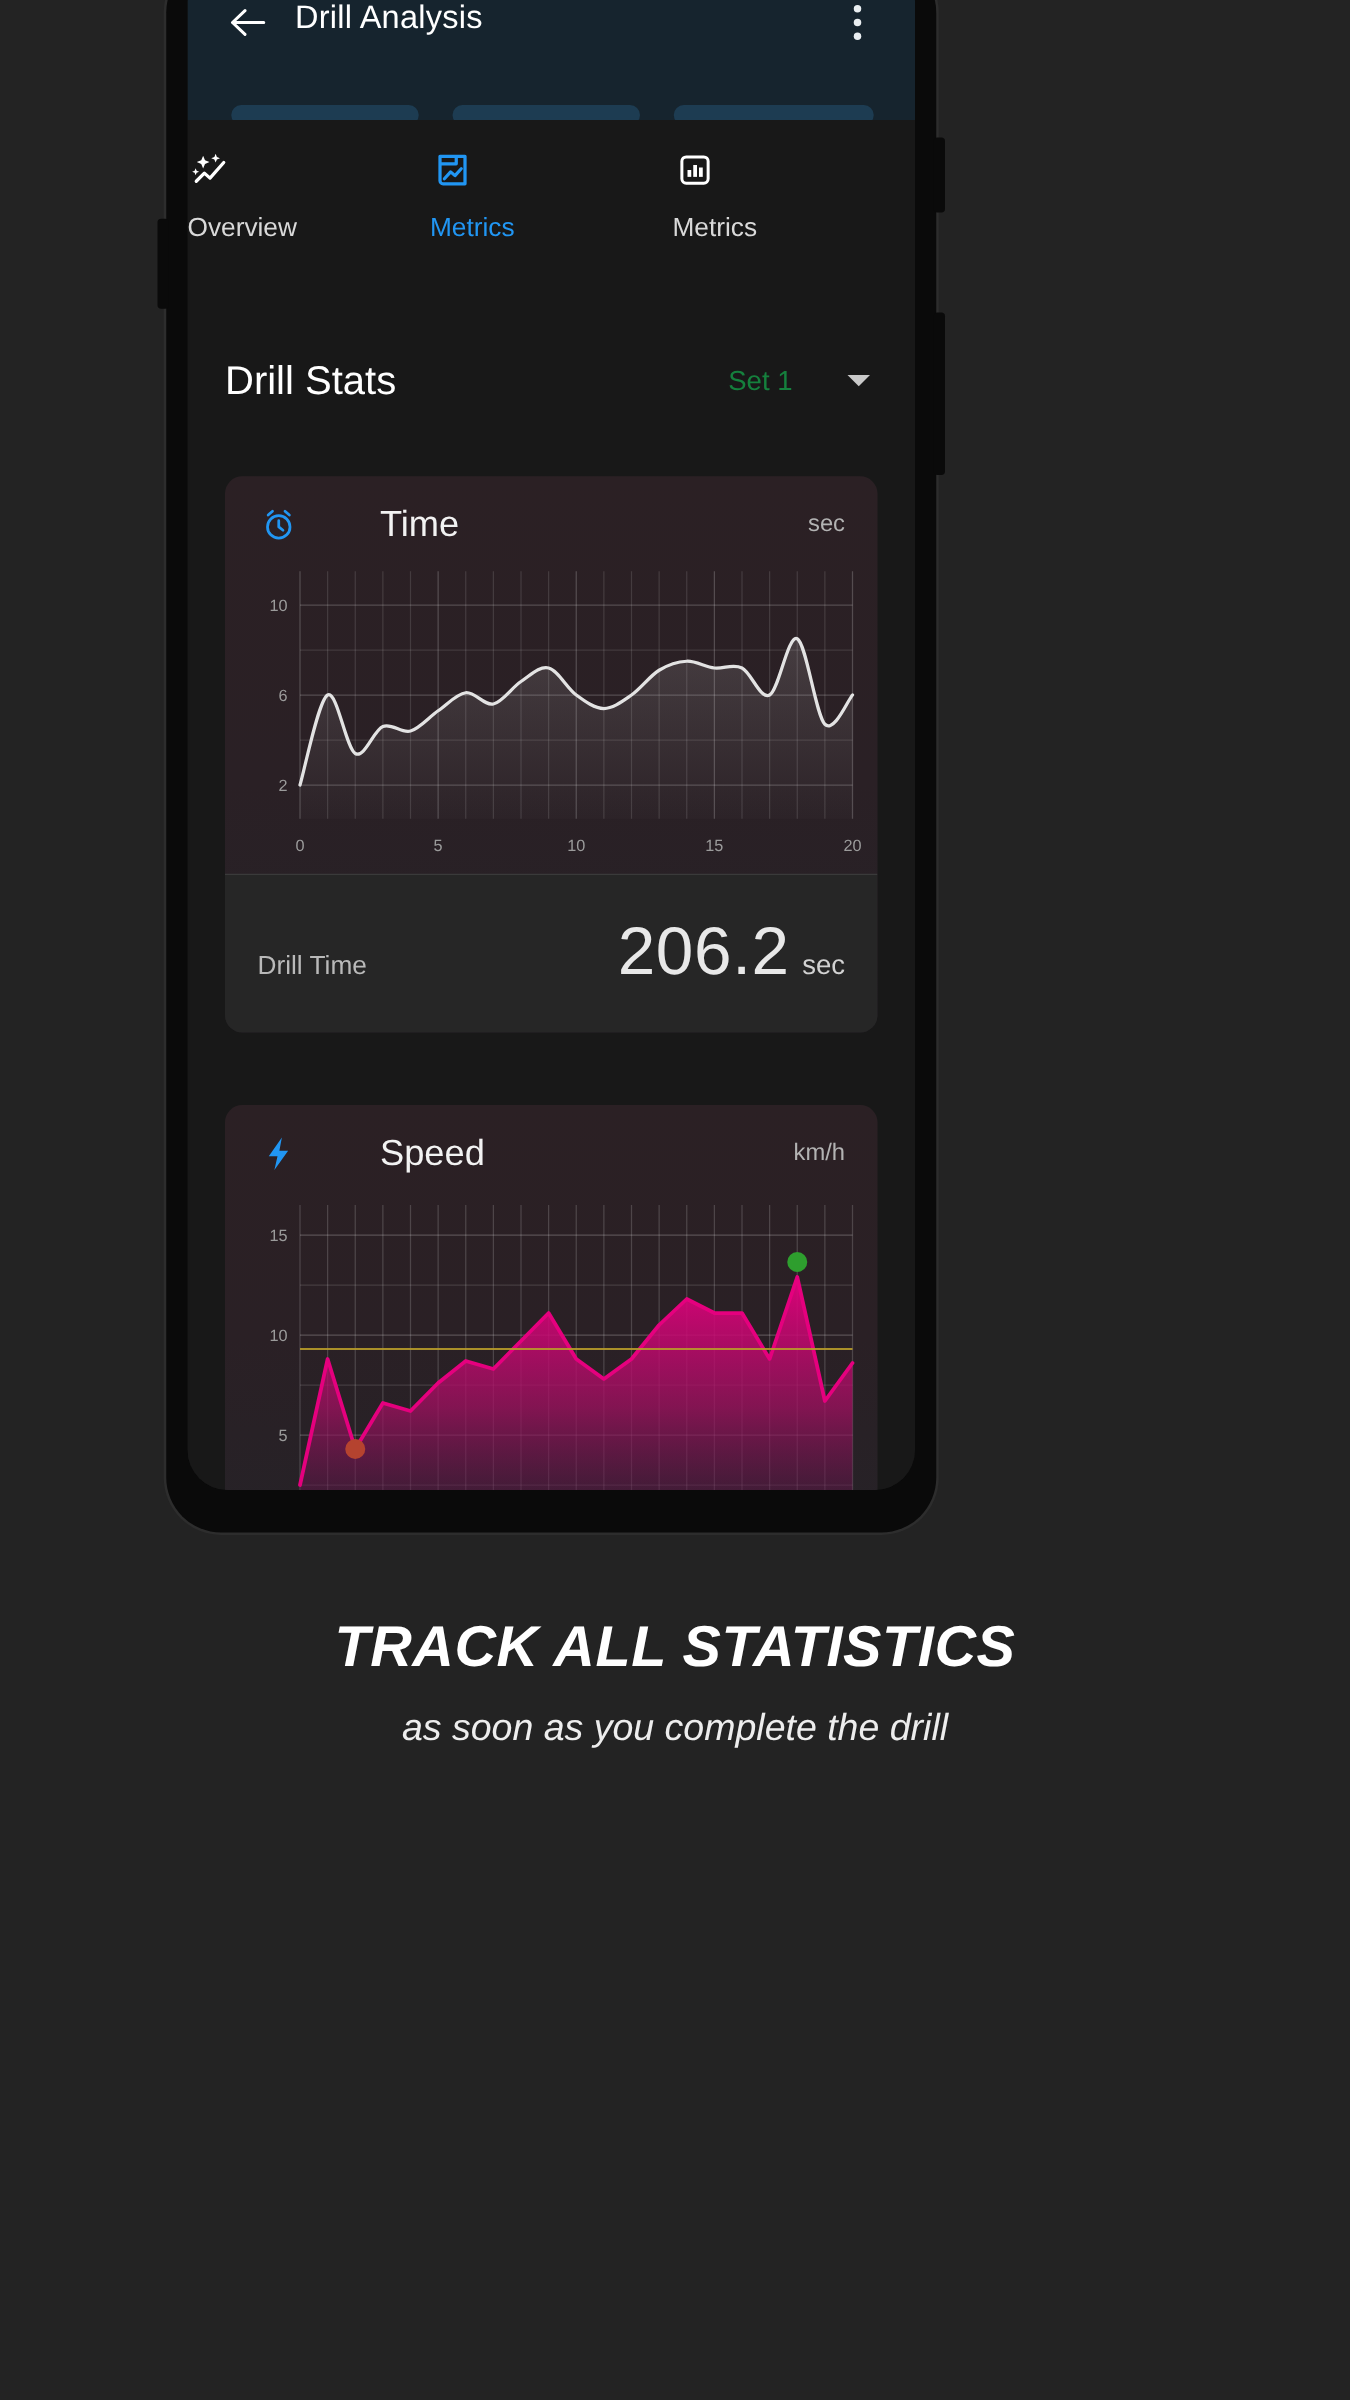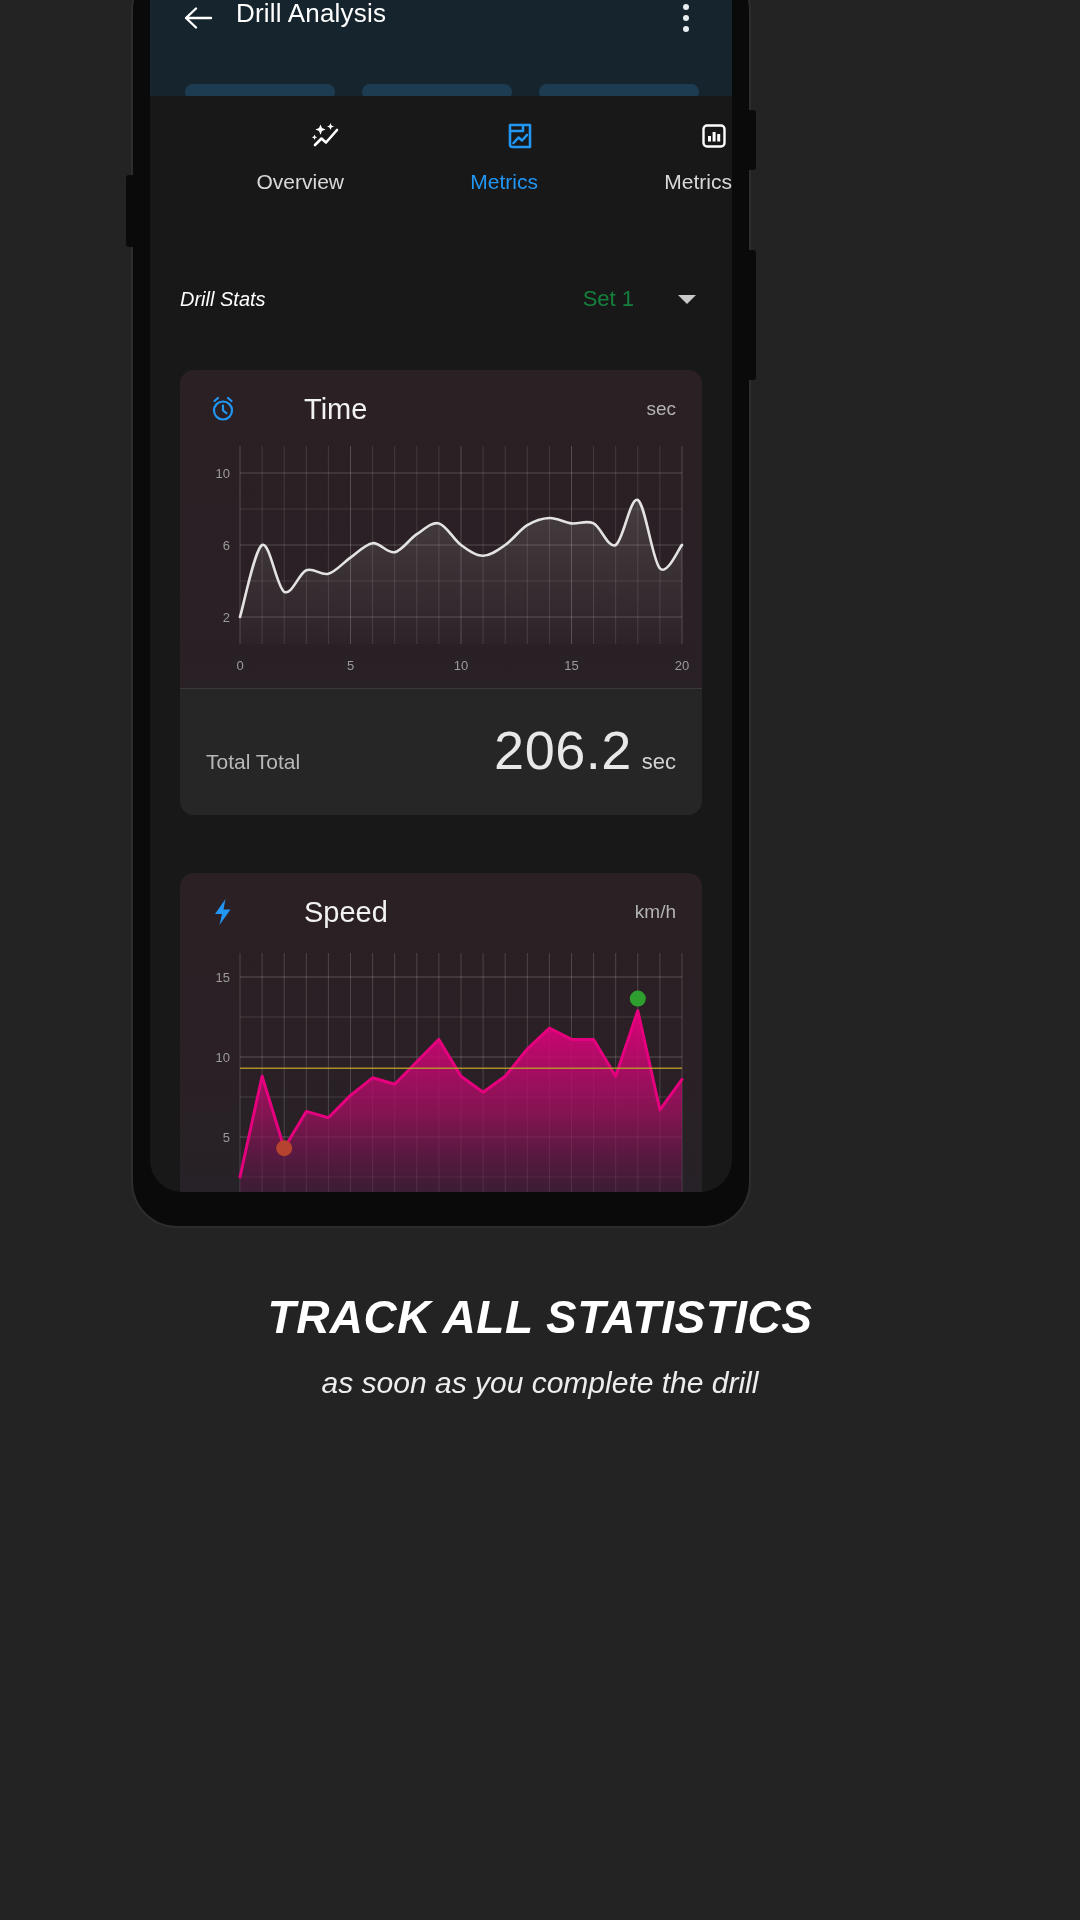--- a/index.html
+++ b/index.html
@@ -68,37 +68,37 @@
   .chip.c2 { left: 212px; width: 150px; }
   .chip.c3 { left: 389px; width: 160px; }
 
   
   .tabs {
     position: relative; display: flex; height: 128px;
     background: #181818; padding-top: 22px;
   }
   .tab {
     flex: 1; display: flex; flex-direction: column;
-    align-items: flex-end; gap: 12px; position: relative;
+    align-items: flex-start; gap: 12px; position: relative;
   }
   .tab-label { font-size: 21px; color: #d9d9d9; }
   .tab.active .tab-label { color: #2196f3; }
   .tab-indicator {
     position: absolute; bottom: -8px; left: 50%; transform: translateX(-50%);
     width: 76px; height: 5px; background: #2196f3; border-radius: 3px;
   }
 
   
   .content { background: #181818; width: 582px; height: 968px; position: relative; }
 
   .stats-row {
     display: flex; align-items: center; justify-content: space-between;
     padding: 62px 30px 0 30px;
   }
-  .stats-title { font-size: 20px; color: #ffffff; font-weight: 400; font-style: italic; }
+  .stats-title { font-size: 32px; color: #ffffff; font-weight: 400; }
   .set-select { display: flex; align-items: center; gap: 44px; padding-right: 6px;}
   .set-value { font-size: 22px; color: #15803d; }
   .caret { width: 0;height: 0;border-left: 9px solid transparent;border-right: 9px solid transparent;border-top: 9px solid #c9c9c9;}
 
   
   .card {
     margin: 58px 30px 0 30px; width: 522px;
     border-radius: 14px; overflow: hidden;
     background: linear-gradient(180deg,#2b2024 0%,#2a2025 55%,#262227 100%);
   }
@@ -269,21 +269,21 @@
               <text x="38" y="42" fill="#9b9b9b" font-size="13" text-anchor="end" font-family="&quot;Liberation Sans&quot;, sans-serif">10</text>
               <text x="48" y="234" fill="#9b9b9b" font-size="13" text-anchor="middle" font-family="&quot;Liberation Sans&quot;, sans-serif">0</text>
               <text x="158.5" y="234" fill="#9b9b9b" font-size="13" text-anchor="middle" font-family="&quot;Liberation Sans&quot;, sans-serif">5</text>
               <text x="269" y="234" fill="#9b9b9b" font-size="13" text-anchor="middle" font-family="&quot;Liberation Sans&quot;, sans-serif">10</text>
               <text x="379.5" y="234" fill="#9b9b9b" font-size="13" text-anchor="middle" font-family="&quot;Liberation Sans&quot;, sans-serif">15</text>
               <text x="490" y="234" fill="#9b9b9b" font-size="13" text-anchor="middle" font-family="&quot;Liberation Sans&quot;, sans-serif">20</text>
             </svg>
         </div>
         <div class="card-divider"></div>
         <div class="card-foot">
-          <span class="foot-label">Total Total</span>
+          <span class="foot-label">Drill Time</span>
           <span class="foot-value-wrap">
             <span class="foot-value">206.2</span>
             <span class="foot-unit">sec</span>
           </span>
         </div>
       </div>
 
       <div class="card">
         <div class="card-head">
           <span class="card-icon">

